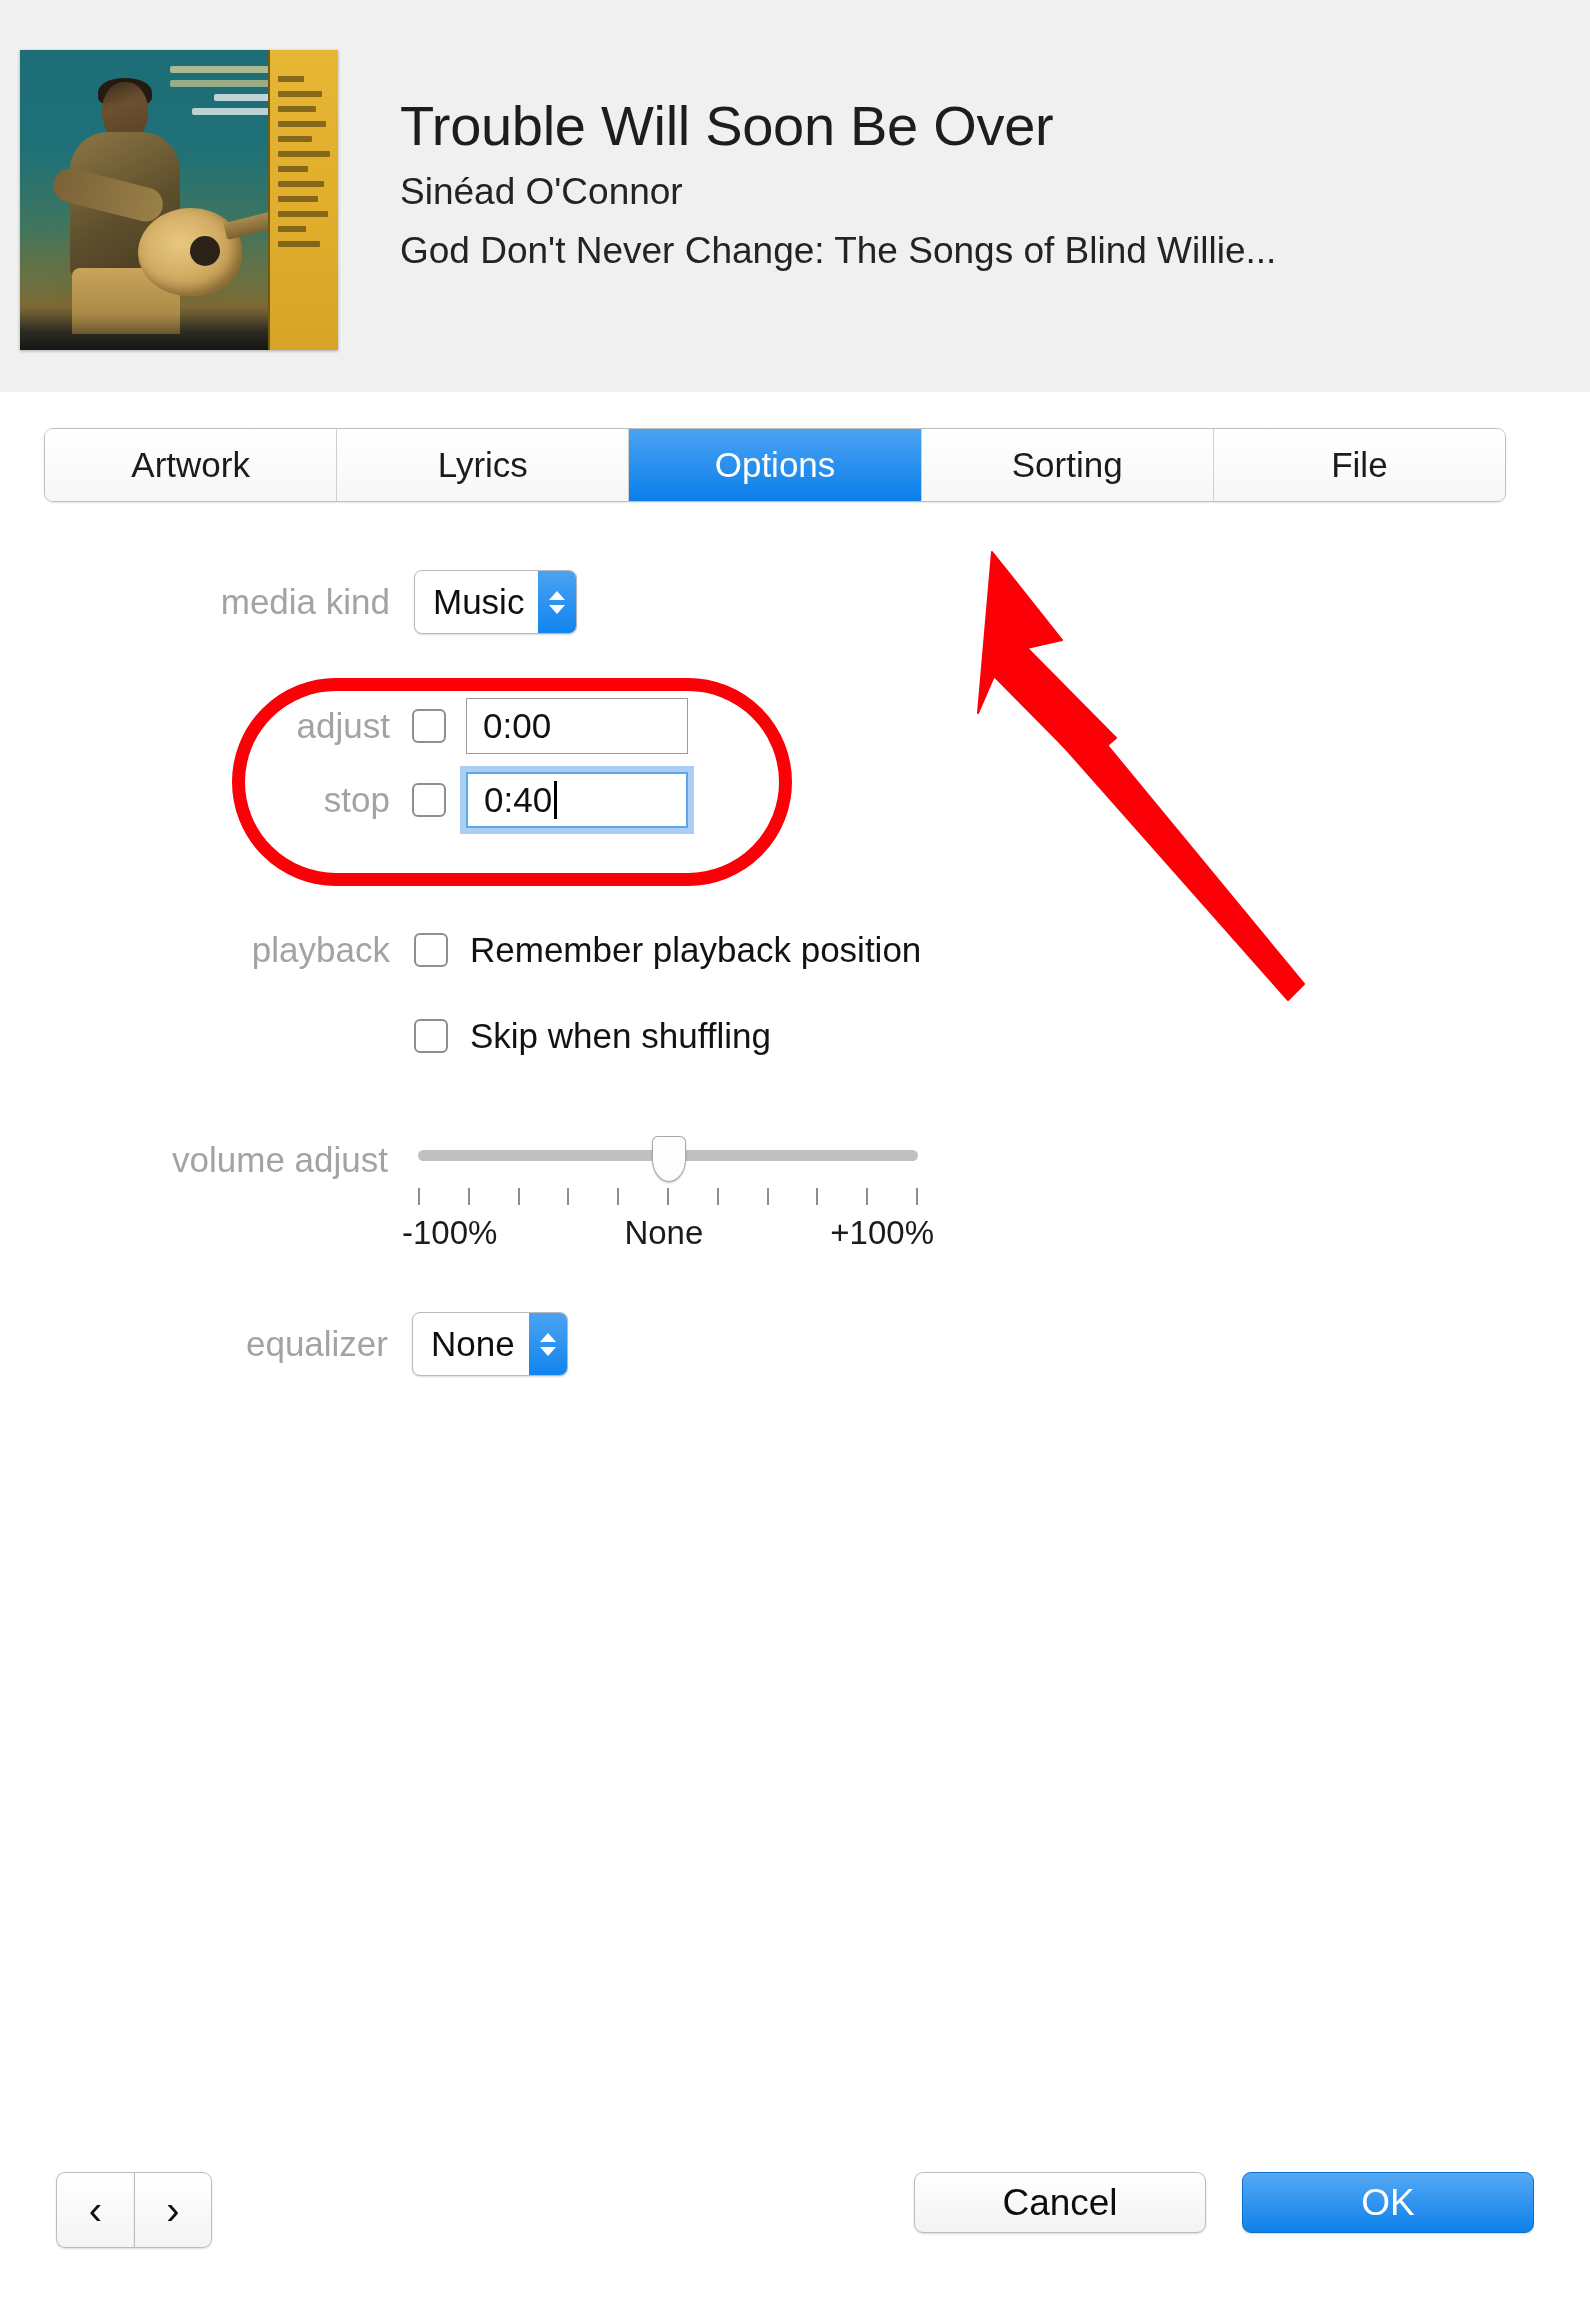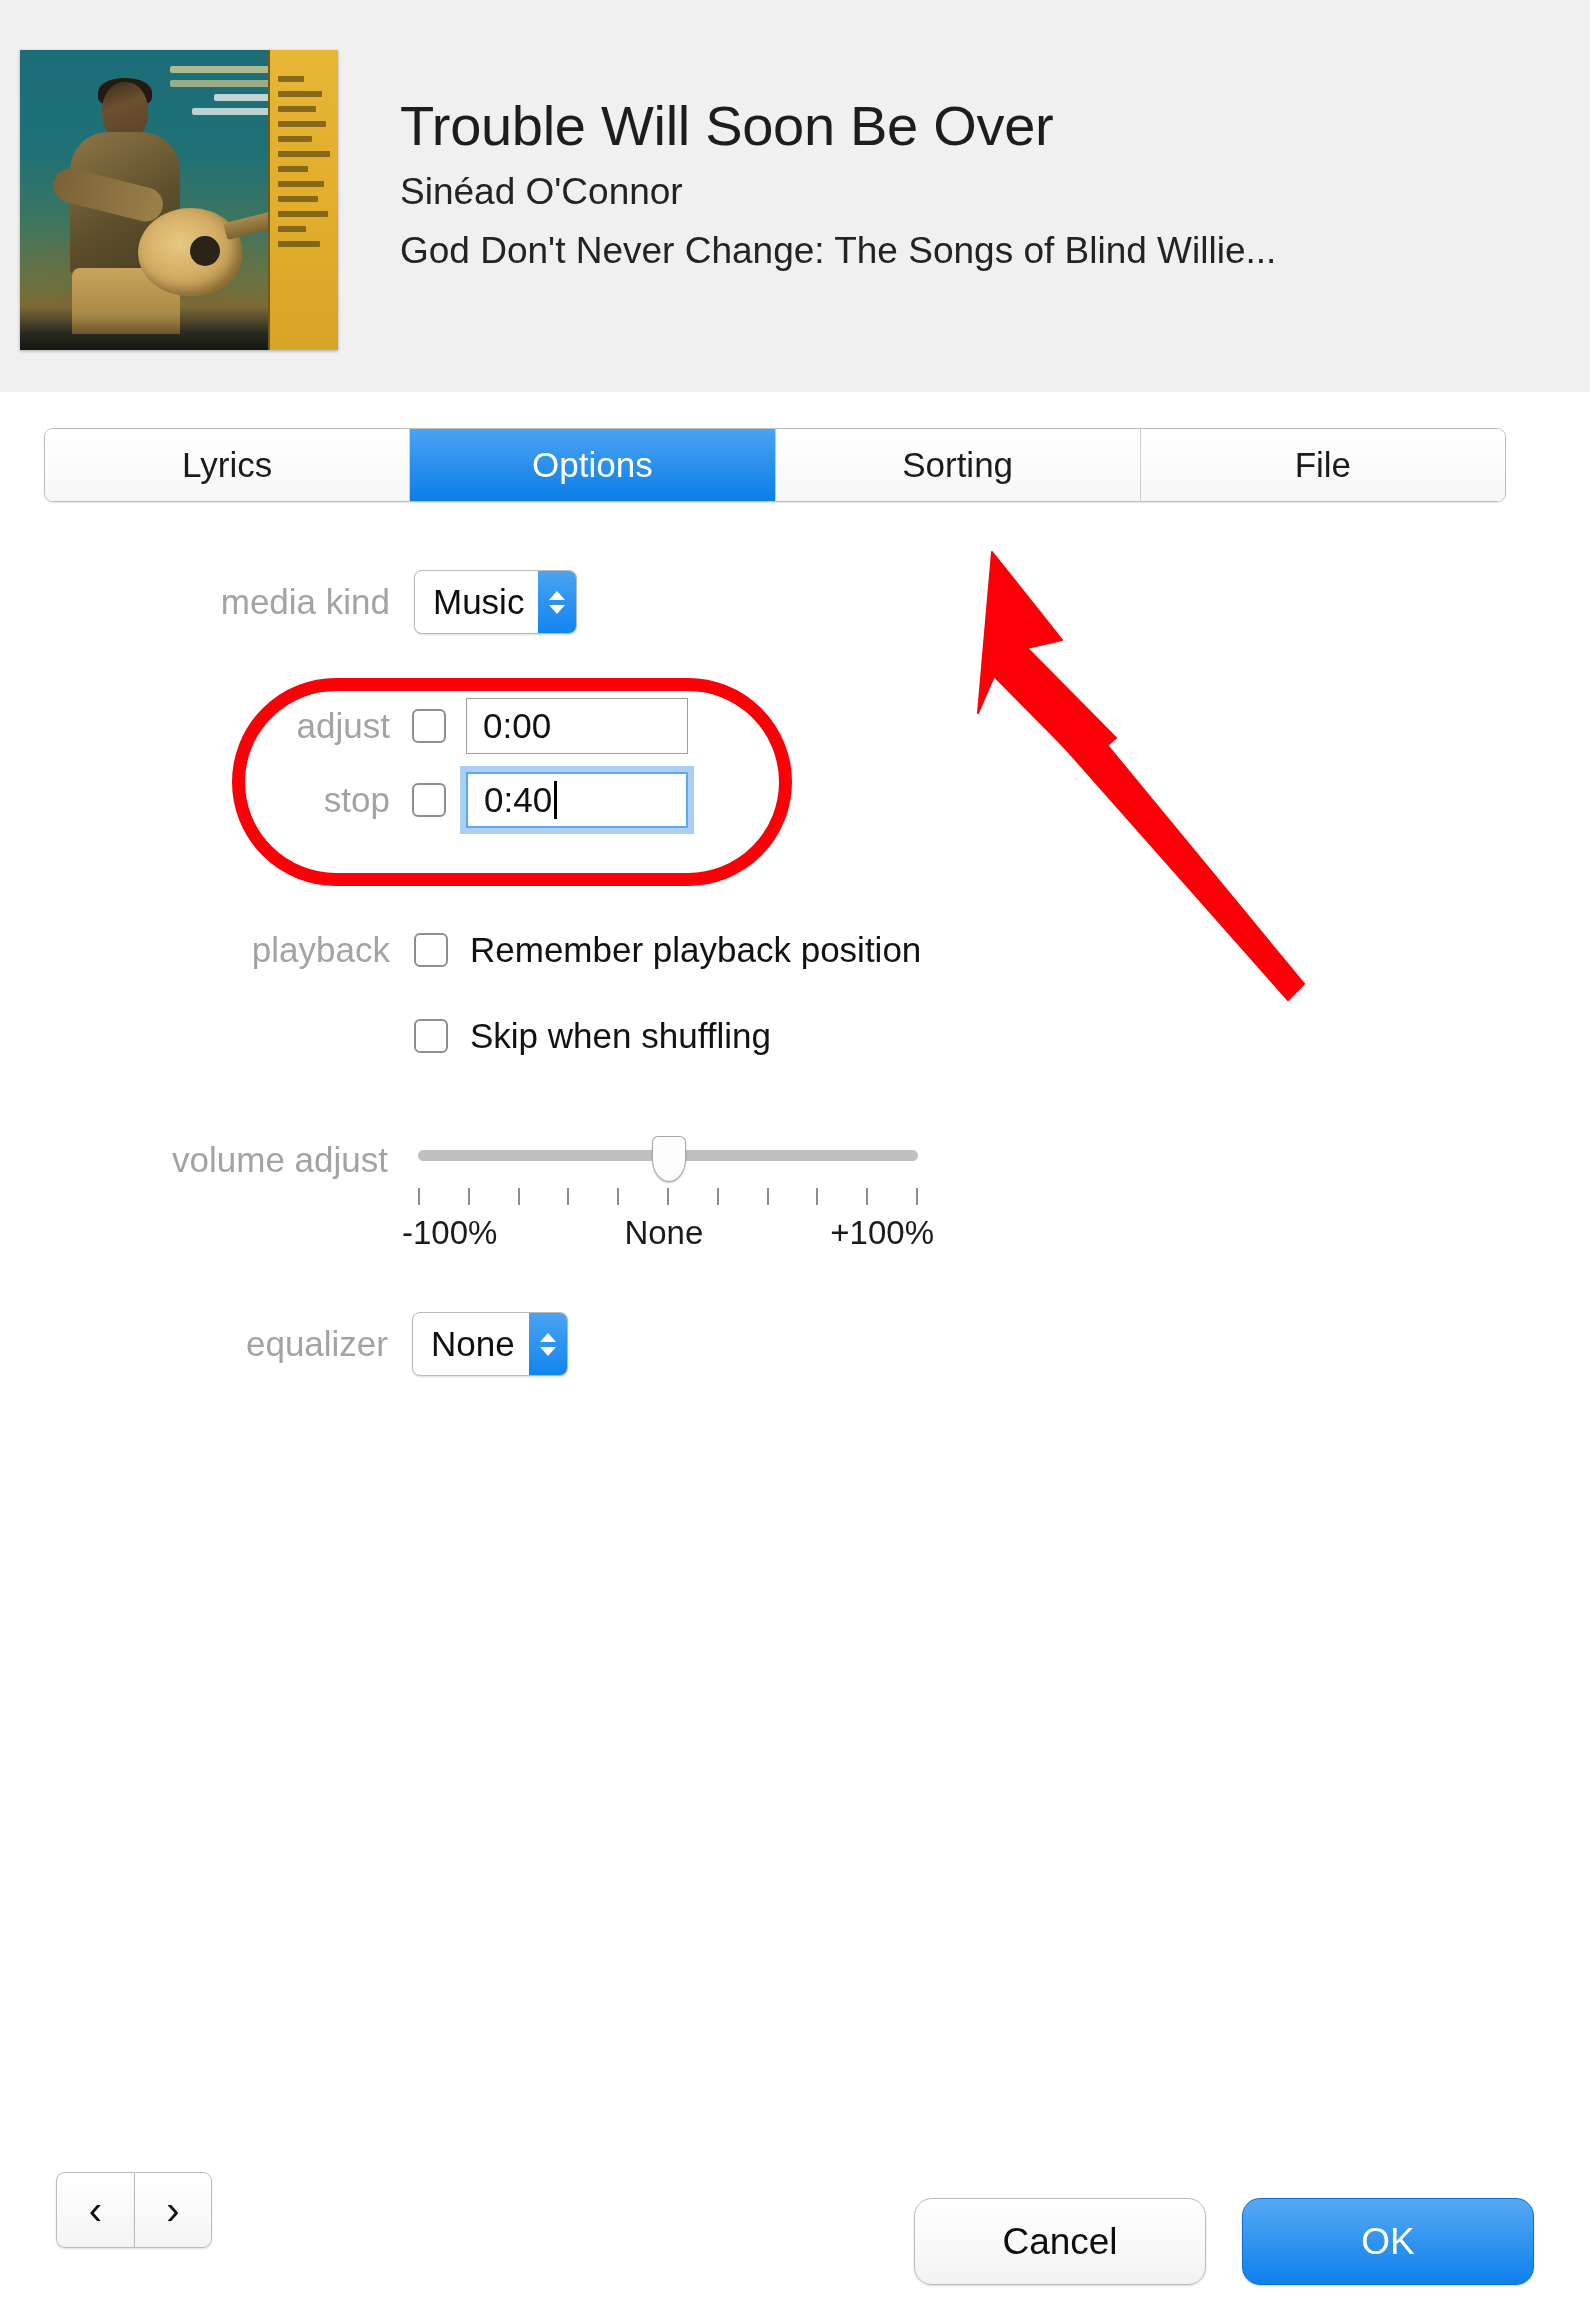--- a/index.html
+++ b/index.html
@@ -384,28 +384,27 @@
     display: flex; align-items: center; justify-content: center;
     font-size: 40px; color: #0d0d0d;
     box-shadow: 0 1px 2px rgba(0,0,0,0.14);
     box-sizing: border-box;
   }
   .navbtn.prev { border-radius: 9px 0 0 9px; border-right: none; }
   .navbtn.next { border-radius: 0 9px 9px 0; }
 
   .actions { position: absolute; right: 56px; top: 12px; display: flex; gap: 36px; }
   .btn {
-    height: 87px;
+    height: 61px;
     min-width: 292px;
-    border-radius: 18px;
+    border-radius: 9px;
     display: flex; align-items: center; justify-content: center;
     font-size: 37px;
     box-sizing: border-box;
     box-shadow: 0 1px 2px rgba(0,0,0,0.16);
-    margin-top: 26px;
   }
   .btn.cancel {
     background: linear-gradient(180deg, #ffffff 0%, #f3f3f3 100%);
     border: 1px solid #bcbcbc;
     color: #0d0d0d;
   }
   .btn.ok {
     background: linear-gradient(180deg, #55a9f4 0%, #0e80ea 100%);
     border: 1px solid #0b6fcb;
     color: #ffffff;
@@ -473,20 +472,21 @@
     <div class="meta">
       <div class="meta-title">Trouble Will Soon Be Over</div>
       <div class="meta-artist">Sinéad O'Connor</div>
       <div class="meta-album">God Don't Never Change: The Songs of Blind Willie...</div>
     </div>
 
   </div>
 </div>
 
 <div class="tabs">
+  <div class="tab">Artwork</div>
   <div class="tab">Lyrics</div>
   <div class="tab active">Options</div>
   <div class="tab">Sorting</div>
   <div class="tab">File</div>
 </div>
 
 <div class="form">
 
   <div class="row" style="left:100px; top:570px; width:560px;">
     <div class="label" style="width:290px;">media kind</div>

